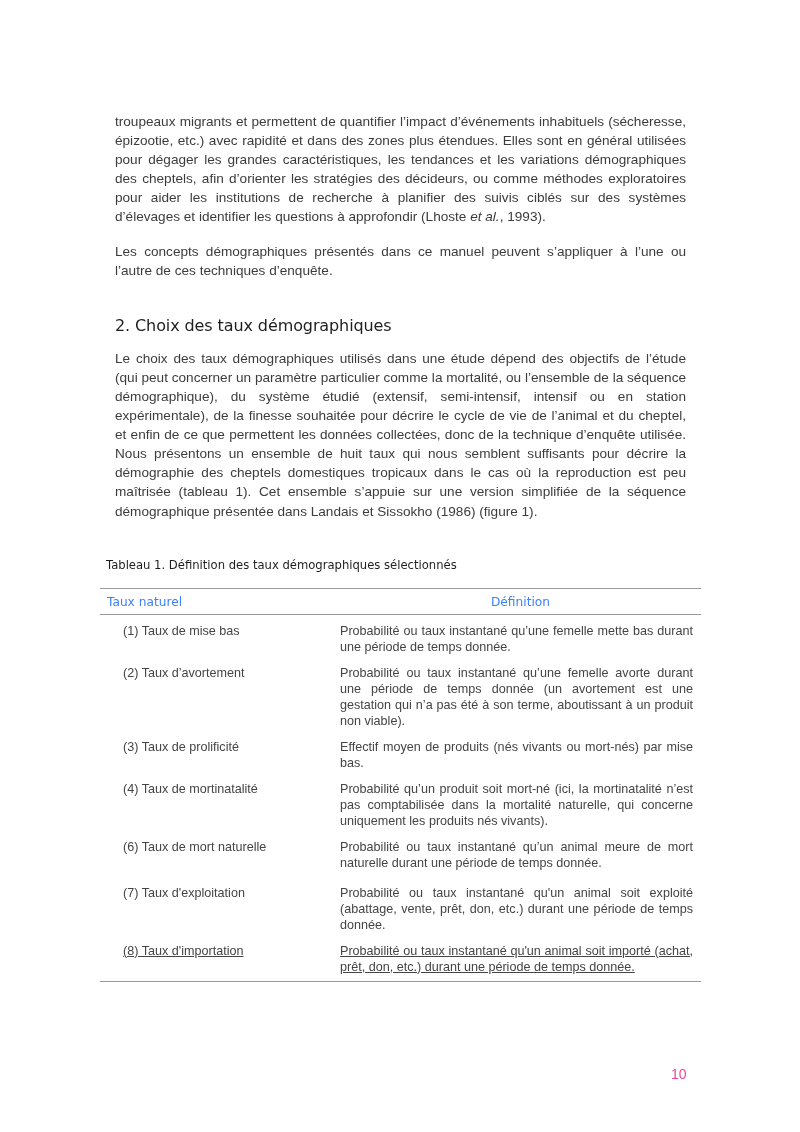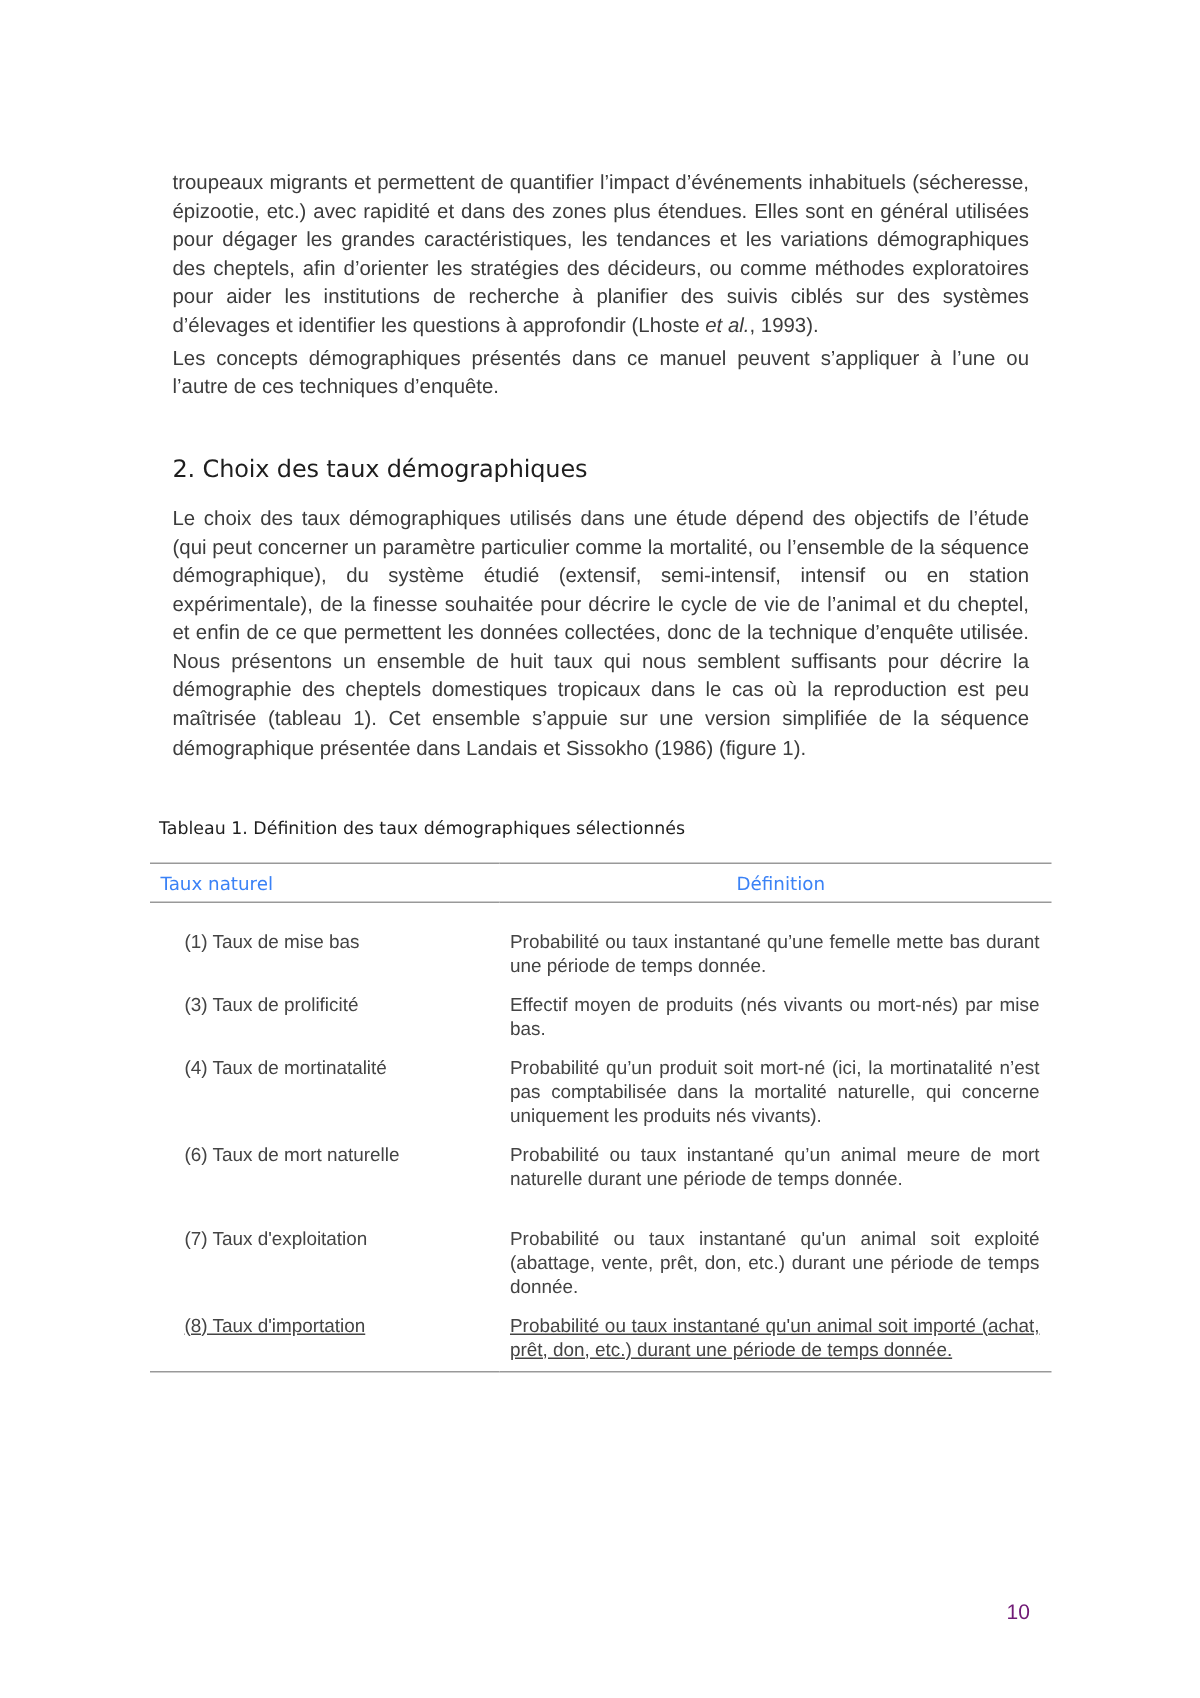--- a/index.html
+++ b/index.html
@@ -21,21 +21,21 @@
       top: 112px;
       width: 571px;
     }
     p.body-text {
       margin: 0;
       font-size: 13.6px;
       line-height: 19.1px;
       text-align: justify;
       color: #3c3c3c;
     }
-    #para1 { margin-bottom: 2px; }
+    #para1 { margin-bottom: 15px; }
     h2.section-title {
       font-family: "DejaVu Sans", sans-serif;
       font-weight: normal;
       font-size: 16px;
       color: #1e1e1e;
       margin: 36px 0 14px 0;
       letter-spacing: -0.1px;
     }
     .table-caption {
       font-family: "DejaVu Sans", sans-serif;
@@ -62,28 +62,28 @@
       border-bottom: 1px solid #999;
     }
     table.def-table th.col-left { text-align: left; width: 226px; }
     table.def-table th.col-right { text-align: center; }
     table.def-table td {
       vertical-align: top;
       padding: 4px 0 6px 0;
     }
     table.def-table td.rate-name { padding-left: 23px; padding-right: 10px; }
     table.def-table td.rate-def { padding-left: 7px; text-align: justify; padding-right: 8px; }
-    table.def-table tr.first td { padding-top: 18px; }
+    table.def-table tr.first td { padding-top: 8px; }
     table.def-table tr.last-row td { border-bottom: 1.5px solid #999; text-decoration: underline; }
     .page-number {
       position: absolute;
       left: 671px;
       top: 1066px;
       font-size: 14px;
-      color: #701a75;
+      color: #ec4899;
     }
     em { font-style: italic; }
   </style>
 </head>
 <body>
 
 <div class="page">
   <p class="body-text" id="para1"><span>troupeaux migrants et permettent de quantifier l’impact d’événements inhabituels (sécheresse, épizootie, etc.) avec rapidité et dans des zones plus étendues. Elles sont en général utilisées pour dégager les grandes caractéristiques, les tendances et les variations démographiques des cheptels, afin d’orienter les stratégies des décideurs, ou comme méthodes exploratoires pour aider les institutions de recherche à planifier des suivis ciblés sur des systèmes d’élevages et identifier les questions à approfondir (Lhoste </span><em>et al.</em><span>, 1993).</span></p>
 
   <p class="body-text">Les concepts démographiques présentés dans ce manuel peuvent s’appliquer à l’une ou l’autre de ces techniques d’enquête.</p>
@@ -98,20 +98,24 @@
     <tbody id="table-body">
         <tr>
           <th class="col-left">Taux naturel</th>
           <th class="col-right">Définition</th>
         </tr>
         <tr class="first">
           <td class="rate-name">(1) Taux de mise bas</td>
           <td class="rate-def">Probabilité ou taux instantané qu’une femelle mette bas durant une période de temps donnée.</td>
         </tr>
         <tr>
+          <td class="rate-name">(2) Taux d’avortement</td>
+          <td class="rate-def">Probabilité ou taux instantané qu’une femelle avorte durant une période de temps donnée (un avortement est une gestation qui n’a pas été à son terme, aboutissant à un produit non viable).</td>
+        </tr>
+        <tr>
           <td class="rate-name">(3) Taux de prolificité</td>
           <td class="rate-def">Effectif moyen de produits (nés vivants ou mort-nés) par mise bas.</td>
         </tr>
         <tr>
           <td class="rate-name">(4) Taux de mortinatalité</td>
           <td class="rate-def">Probabilité qu’un produit soit mort-né (ici, la mortinatalité n’est pas comptabilisée dans la mortalité naturelle, qui concerne uniquement les produits nés vivants).</td>
         </tr>
         <tr>
           <td class="rate-name">(6) Taux de mort naturelle</td>
           <td class="rate-def">Probabilité ou taux instantané qu’un animal meure de mort naturelle durant une période de temps donnée.</td>

